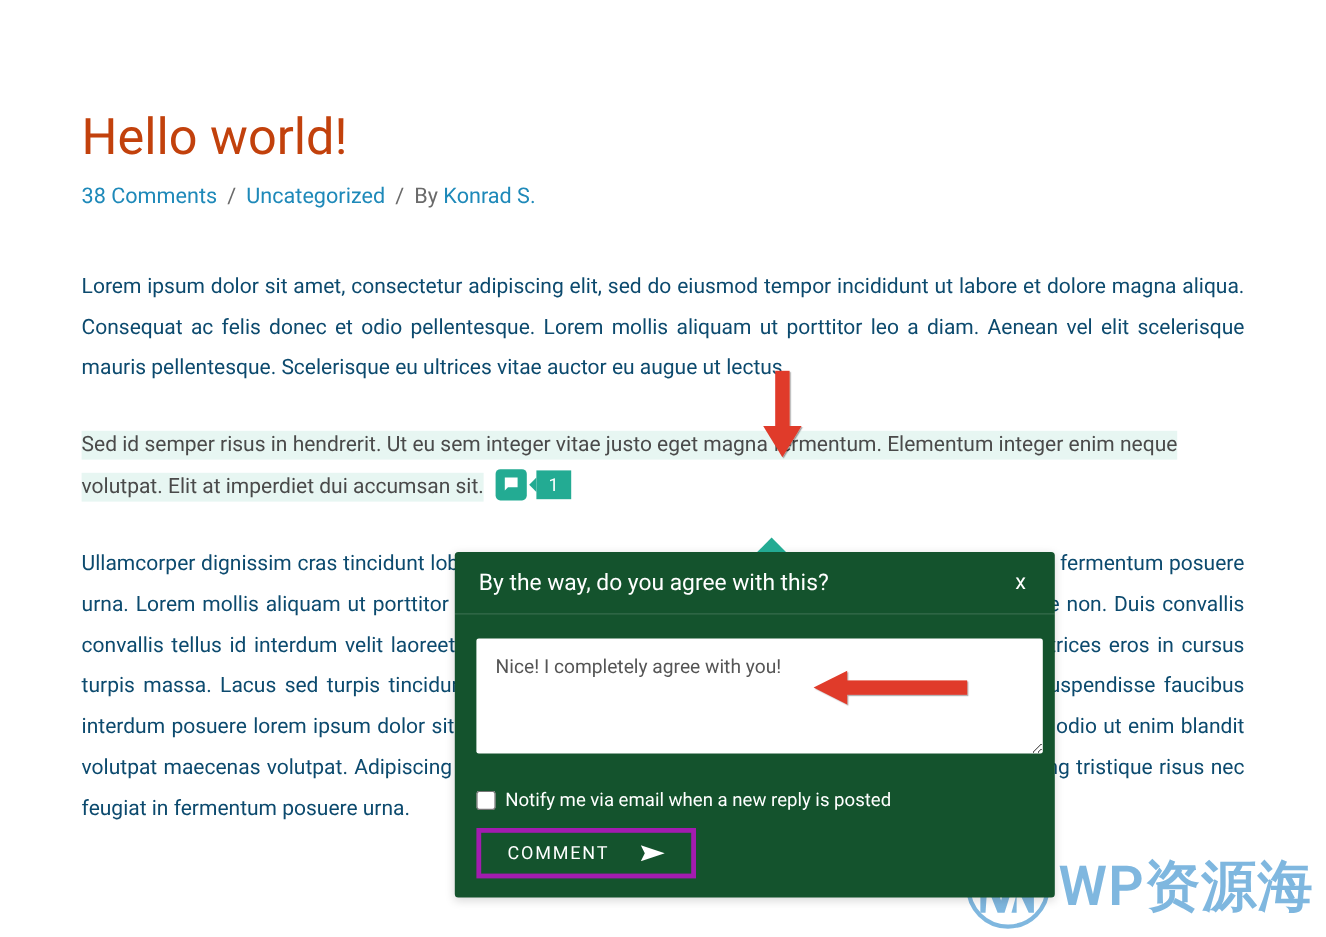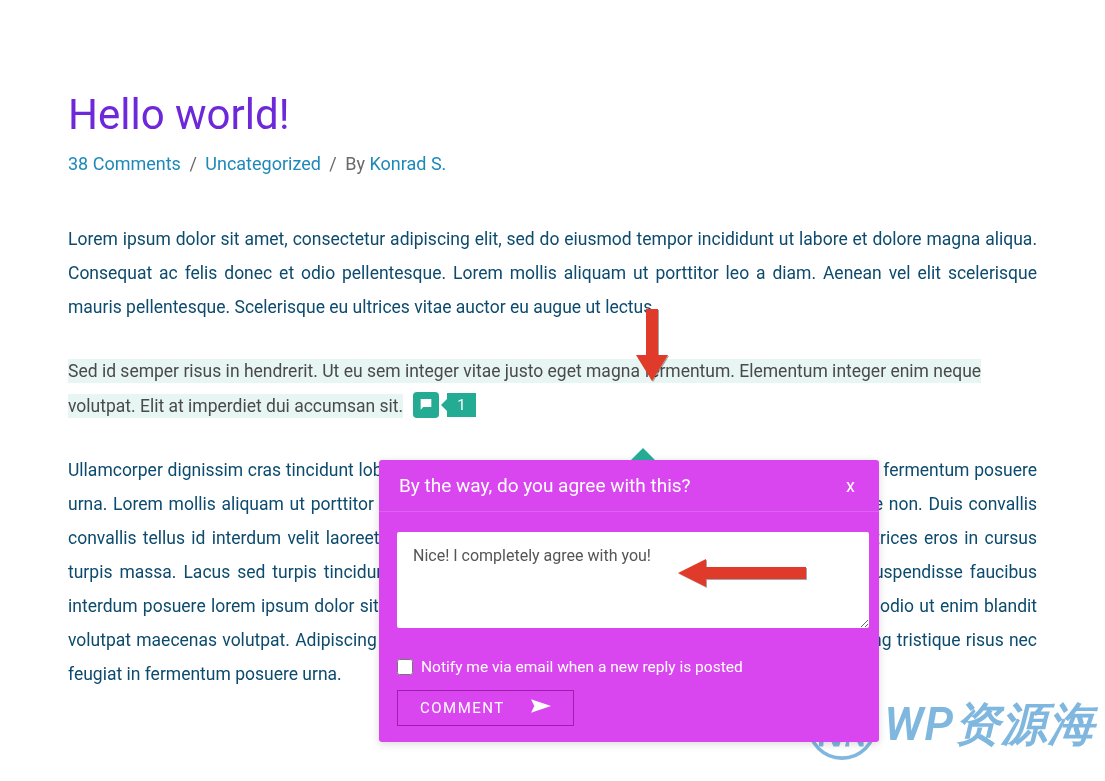--- a/index.html
+++ b/index.html
@@ -11,21 +11,21 @@
     height: 781px;
     overflow: hidden;
     position: relative;
   }
   .content {
     padding: 90px 68px 0 68px;
   }
   .page-title {
     font-size: 42px;
     font-weight: 400;
-    color: #6d28d9;
+    color: #c2410c;
     margin-bottom: 14px;
   }
   .meta {
     font-size: 18px;
     color: #6a6a6a;
     margin-bottom: 48px;
   }
   .meta a {
     color: #1e89b9;
     text-decoration: none;
@@ -87,21 +87,21 @@
     transform: translateY(-50%);
     border-top: 6px solid transparent;
     border-bottom: 6px solid transparent;
     border-right: 6px solid #23ab93;
   }
   .popup {
     position: absolute;
     left: 379px;
     top: 460px;
     width: 500px;
-    background: #d946ef;
+    background: #14532d;
     border-radius: 3px;
     box-shadow: 0 2px 8px rgba(0,0,0,0.15);
     z-index: 10;
   }
   .popup::before {
     content: "";
     position: absolute;
     top: -12px;
     left: 252px;
     border-left: 12px solid transparent;
@@ -148,22 +148,23 @@
     font-size: 15.5px;
   }
   .notify-row input[type="checkbox"] {
     width: 16px; height: 16px;
     margin-right: 8px;
     accent-color: #fff;
     background: #fff;
   }
   .comment-btn {
     display: inline-flex;
+    align-items: center;
     margin-top: 14px;
-    border: 1px solid #a21caf;
+    border: 4px solid #a21caf;
     background: transparent;
     color: #fff;
     padding: 8px 22px;
     font-size: 15px;
     letter-spacing: 1.5px;
     cursor: pointer;
     font-family: inherit;
   }
   .comment-btn svg {
     width: 20px; height: 14px;
@@ -181,26 +182,25 @@
     position: absolute;
     left: 672px;
     top: 556px;
     pointer-events: none;
     z-index: 20;
   }
   
   .watermark {
     position: absolute;
     right: 10px;
-    bottom: 20px;
+    bottom: 6px;
     display: flex;
     align-items: center;
     opacity: 0.65;
     pointer-events: none;
-    font-style: italic;
   }
   .watermark .logo {
     width: 72px; height: 72px;
     margin-right: 6px;
   }
   .watermark .wm-text {
     font-size: 46px;
     font-weight: 600;
     color: #3c92cf;
     letter-spacing: 1px;

